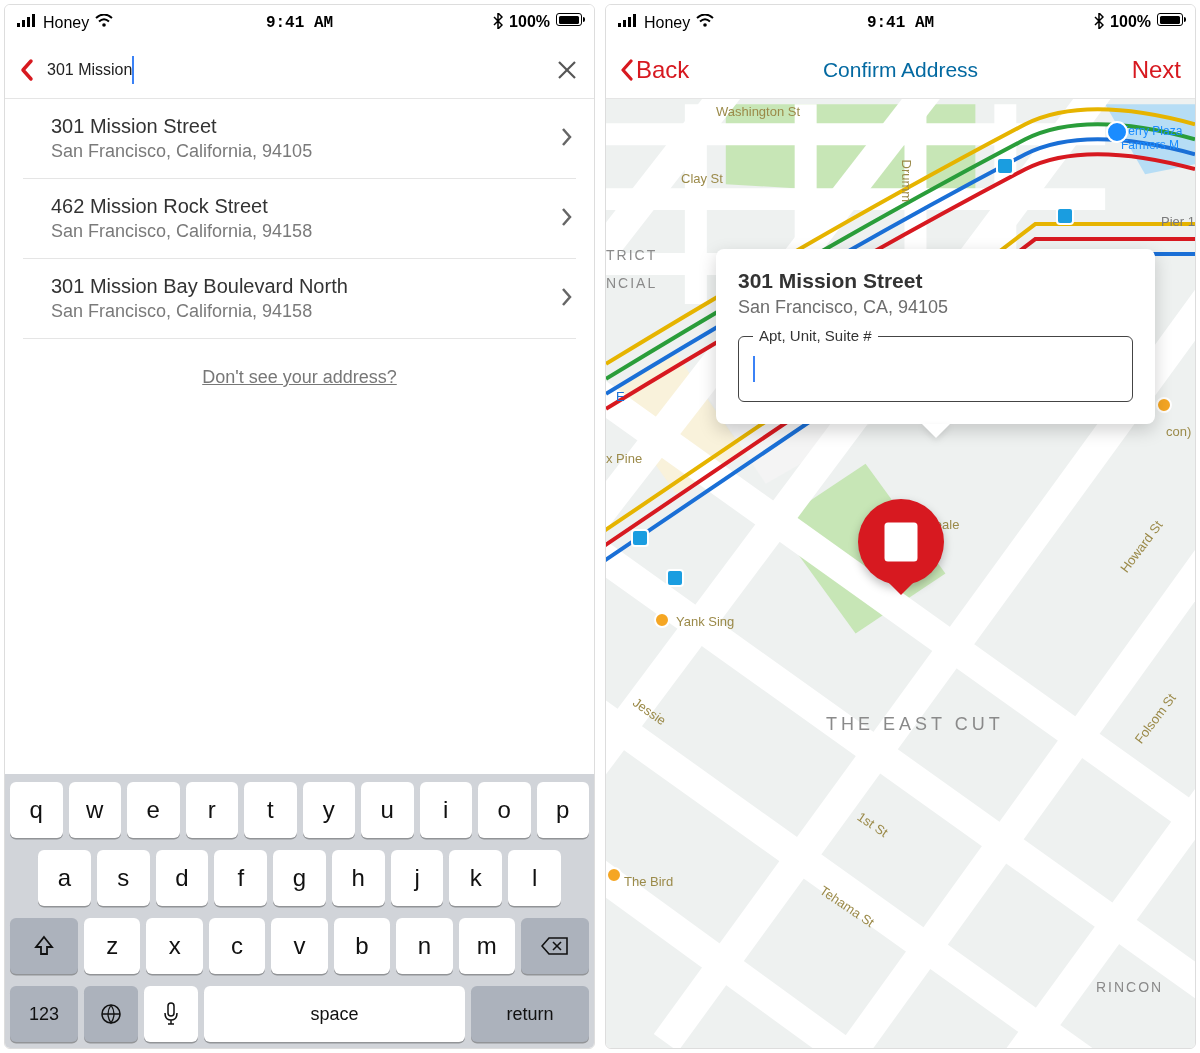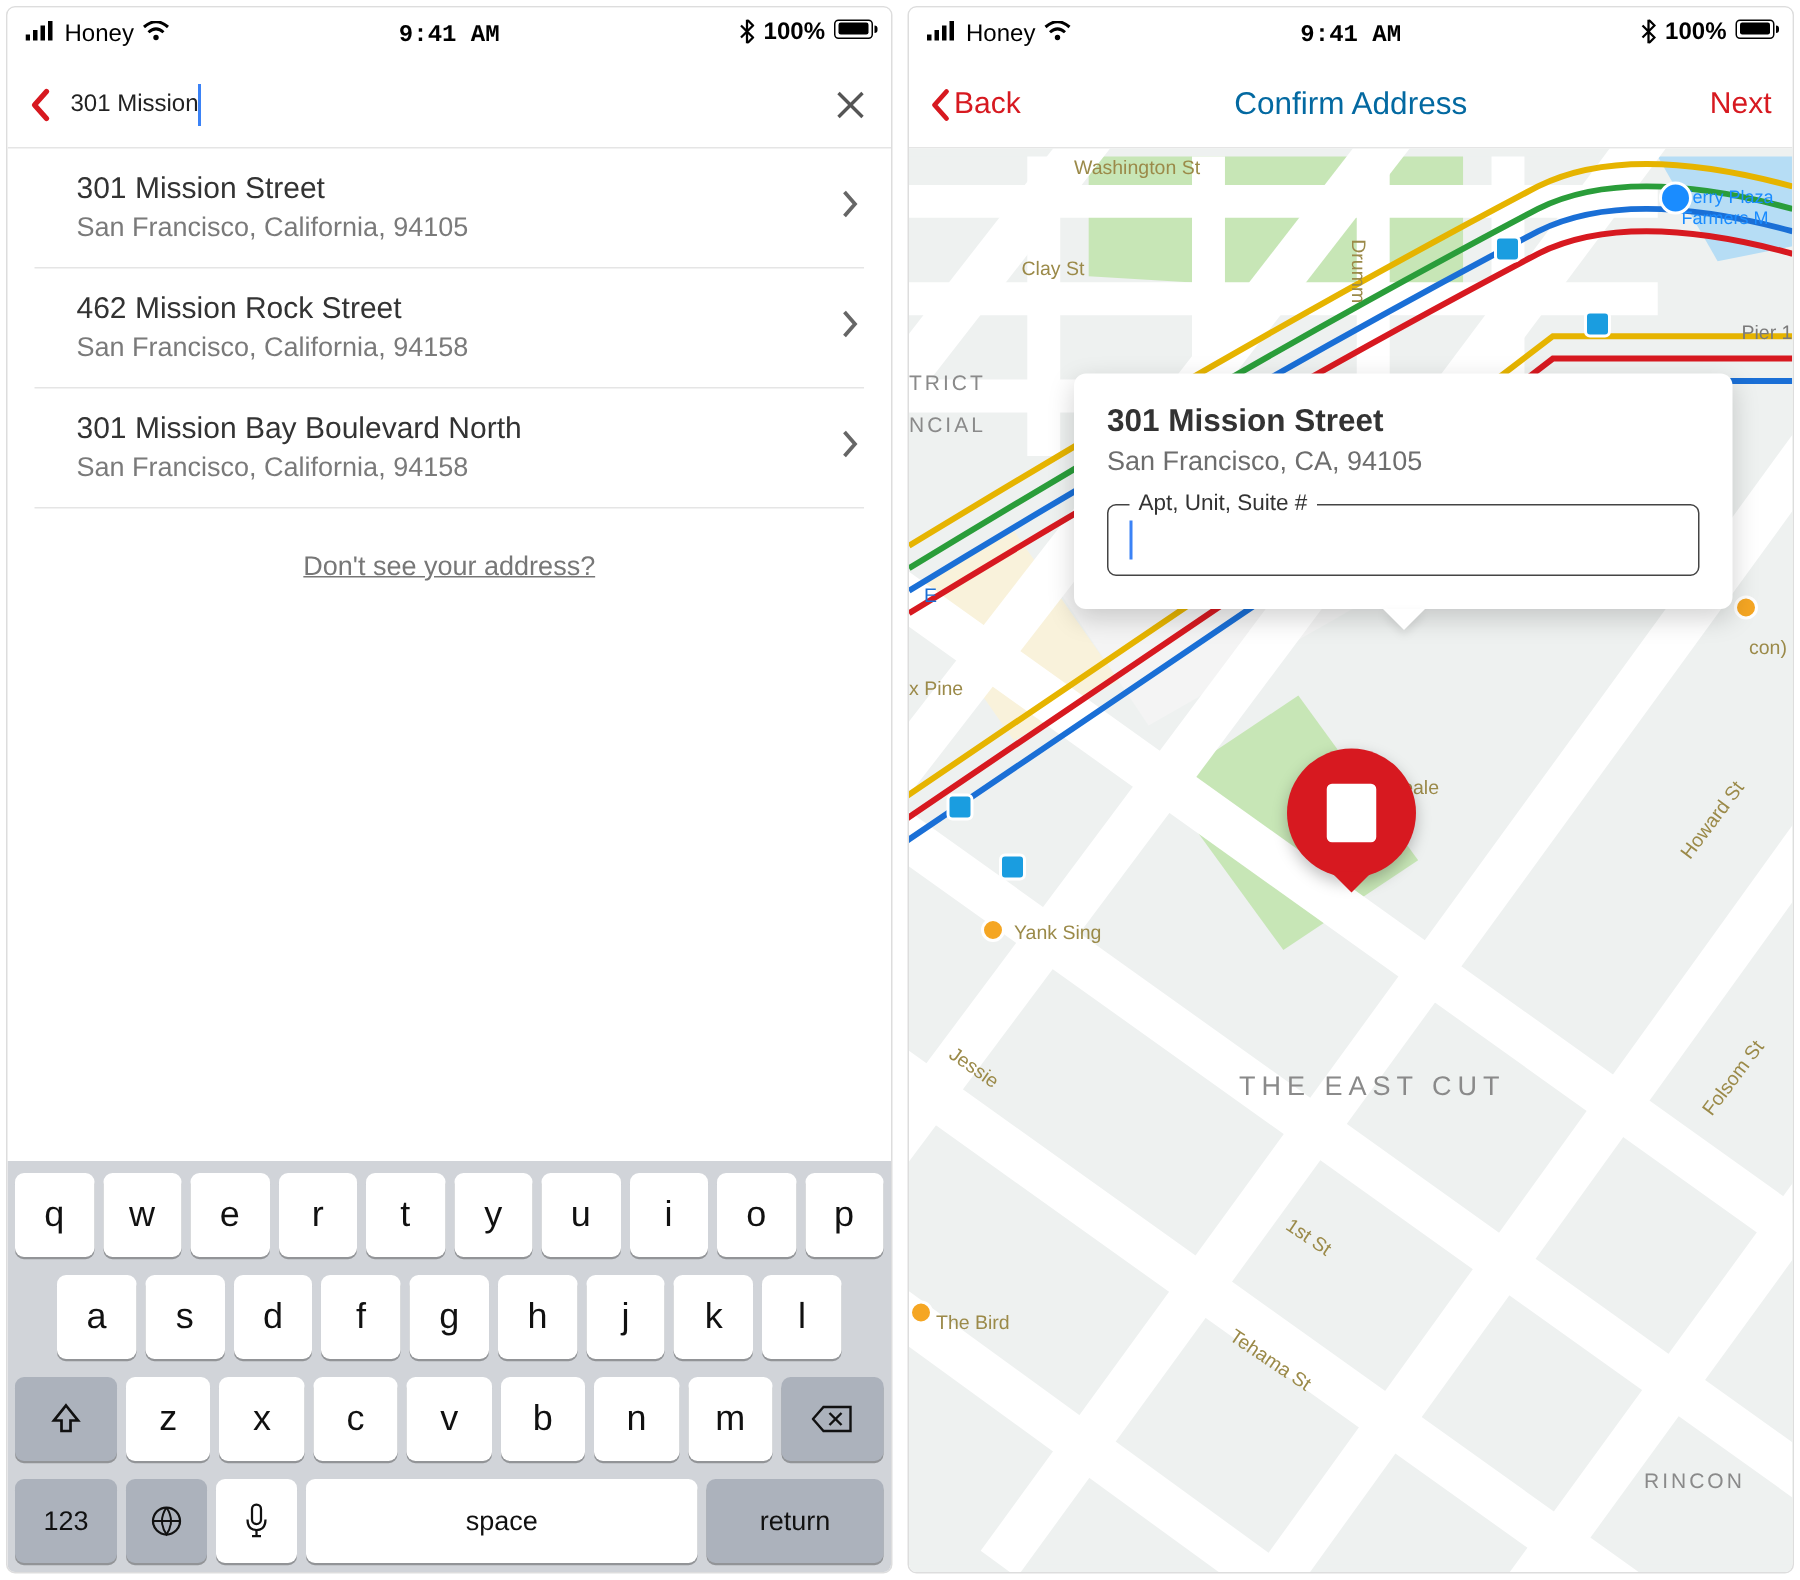--- a/index.html
+++ b/index.html
@@ -53,21 +53,21 @@
     background:#fff;
     position:relative;
   }
   .nav-title {
     position:absolute; left:0; right:0; text-align:center;
     font-size:21px; font-weight:400; color:#0369a1;
     pointer-events:none;
   }
   .nav-btn {
     display:flex; align-items:center; gap:2px;
-    color:#d71920; font-size:20px; font-weight:500;
+    color:#d71920; font-size:24px; font-weight:500;
     cursor:pointer; background:none; border:none;
   }
   .nav-right { margin-left:auto; }
   .chev-left-red svg path { stroke:#d71920; }
   .search-input-wrap {
     flex:1; display:flex; align-items:center;
   }
   .search-caret {
     width:2px; height:28px; background:#3b82f6;
     animation:blink 1s infinite;
@@ -160,21 +160,21 @@
   .callout::after {
     content:""; position:absolute; bottom:-14px; left:50%;
     transform:translateX(-50%);
     border:14px solid transparent; border-top-color:#fff; border-bottom:none;
     filter: drop-shadow(0 3px 3px rgba(0,0,0,0.1));
   }
   .callout-title { font-size:21px; font-weight:600; color:#333; margin-bottom:4px;}
   .callout-sub { font-size:18px; color:#6d6d6d; margin-bottom:18px;}
   .field-wrap {
     position:relative; border:1.5px solid #444; border-radius:6px;
-    height:48px; display:flex; align-items:center; padding:0 14px;
+    height:66px; display:flex; align-items:center; padding:0 14px;
   }
   .field-label {
     position:absolute; top:-10px; left:14px; background:#fff; padding:0 6px;
     font-size:15px; color:#333;
   }
   .field-caret {
     width:2.5px; height:26px; background:#3b82f6; animation:blink 1s infinite;
   }
   .field-input {
     border:none; outline:none; background:transparent; font-size:18px; width:100%;

